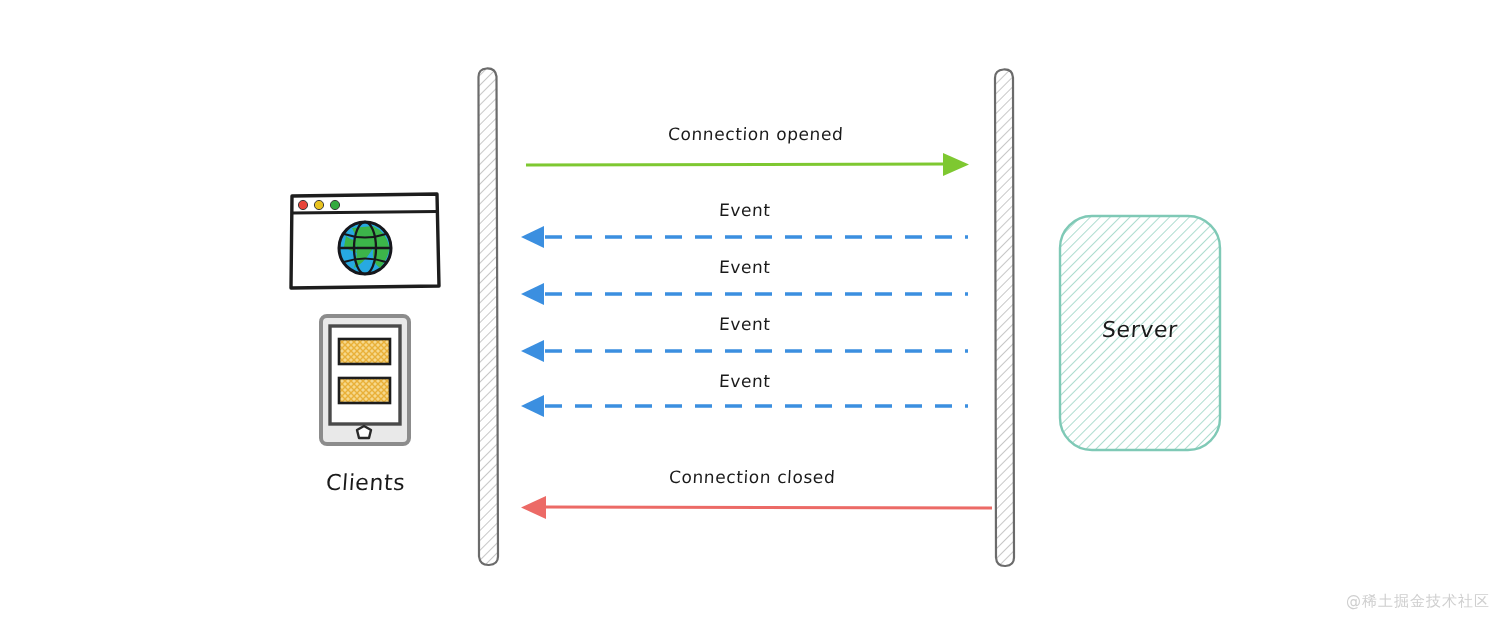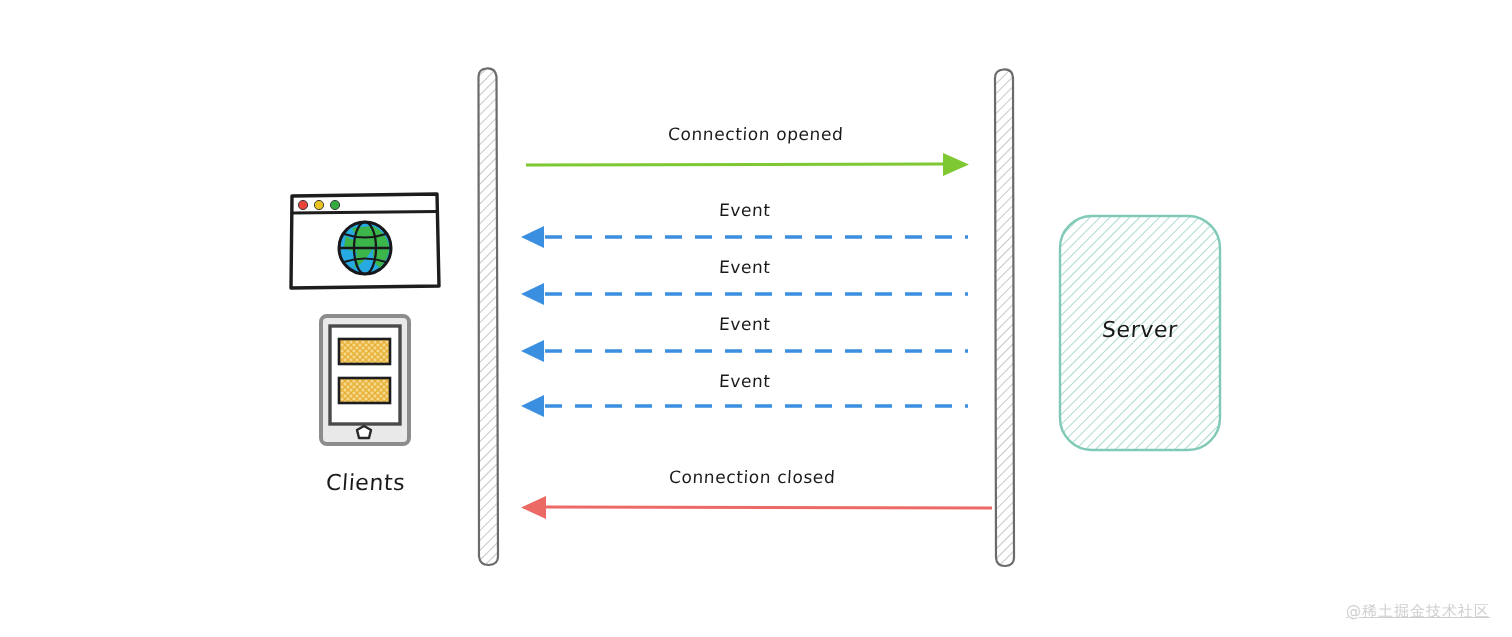--- a/index.html
+++ b/index.html
@@ -39,27 +39,26 @@
   }
   #label-server {
     left: 1102px;
     top: 317px;
     font-size: 22px;
     transform: skewX(-4deg);
   }
   #watermark {
     position: absolute;
     right: 22px;
-    bottom: 16px;
+    bottom: 26px;
     font-size: 15px;
     color: #cfcfcf;
     font-family: "DejaVu Sans", sans-serif;
     letter-spacing: 1px;
     white-space: nowrap;
-    text-decoration: underline;
   }
 </style>
 </head>
 <body>
 
 <svg id="canvas" viewBox="0 0 1512 637" xmlns="http://www.w3.org/2000/svg">
   <defs>
     <pattern id="hatchGray" width="7" height="7" patternTransform="rotate(45)" patternUnits="userSpaceOnUse">
       <line x1="0" y1="0" x2="0" y2="7" stroke="#b9b9b9" stroke-width="1.6"></line>
     </pattern>

